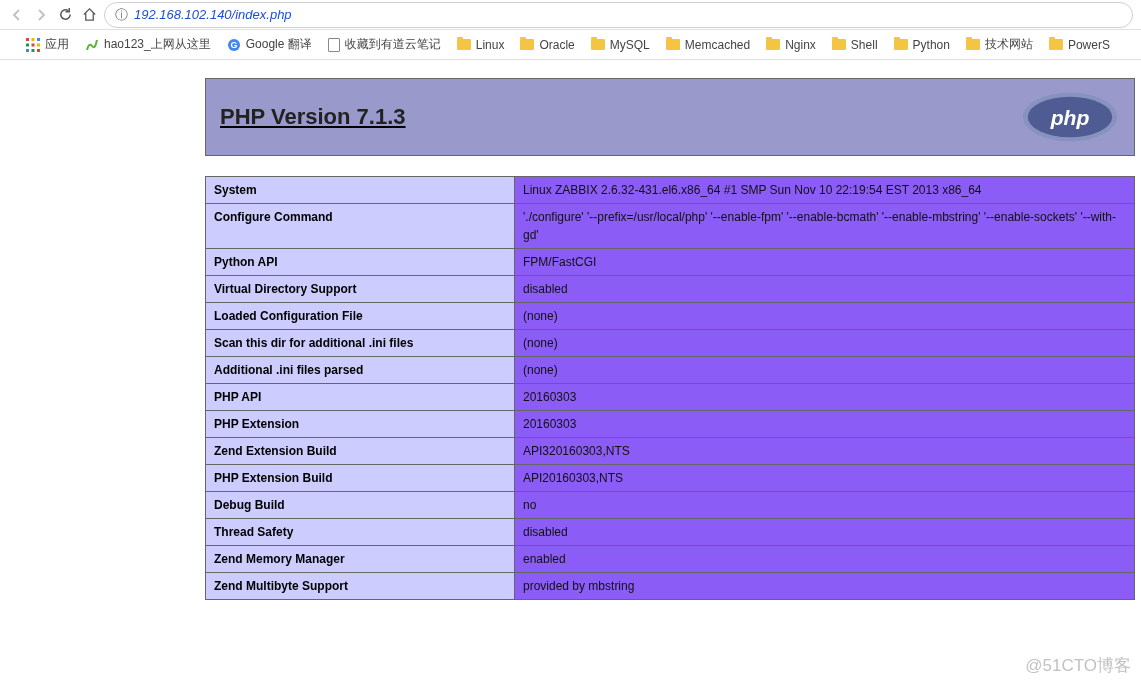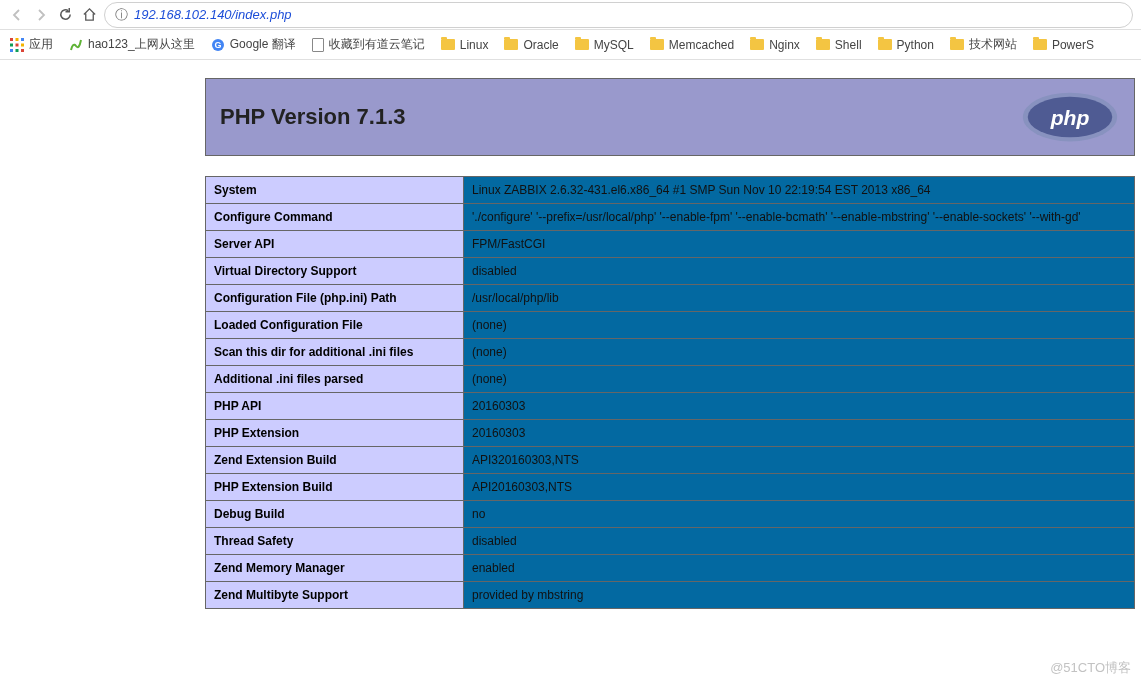--- a/index.html
+++ b/index.html
@@ -12,56 +12,57 @@
     .nav-btn { width: 18px; height: 18px; display: flex; align-items: center; justify-content: center; color: #5a5a5a; cursor: pointer; }
     .nav-btn.disabled { color: #c0c0c0; }
     .url-bar {
       flex: 1; display: flex; align-items: center; border: 1px solid #d0d0d0;
       border-radius: 14px; padding: 3px 10px; font-size: 13px; gap: 6px;
     }
     .url-bar .info-icon { color: #777; font-size: 13px; }
     .url-bar .url-text { color: #1d4ed8; font-style: italic; }
     
     .bookmarks {
-      display: flex; align-items: center; padding: 5px 10px; gap: 16px;
+      display: flex; align-items: center; padding: 5px 26px; gap: 16px;
       border-bottom: 1px solid #e0e0e0; height: 30px; font-size: 12px;
     }
     .bm-item { display: flex; align-items: center; gap: 5px; color: #444; cursor: pointer; white-space: nowrap; }
     .bm-apps { width: 14px; height: 14px; display: inline-block; }
     .folder-icon { width: 14px; height: 11px; background: #f4c542; border-radius: 1px; position: relative; }
     .folder-icon::before { content: ''; position: absolute; top: -2px; left: 0; width: 6px; height: 2px; background: #f4c542; border-radius: 1px 1px 0 0; }
     .hao-icon { width: 14px; height: 14px; }
     .g-icon { width: 14px; height: 14px; }
     .page-icon { width: 12px; height: 14px; border: 1px solid #888; border-radius: 1px; background: #fff; }
     
     .content { padding: 0 6px 20px 205px; }
     
     .php-header {
       background: #9999cc; border: 1px solid #666; padding: 12px 14px;
       display: flex; justify-content: space-between; align-items: center;
       margin-top: 18px;
+      text-decoration: underline;
     }
     .php-title { font-size: 22px; font-weight: bold; color: #222; }
     .php-logo { width: 100px; height: 52px; }
     
     .php-table {
       width: 100%; border-collapse: collapse; margin-top: 20px;
       border: 1px solid #666;
     }
     .php-table td {
       border: 1px solid #666; padding: 4px 8px; font-size: 12px;
       vertical-align: top; line-height: 1.5;
     }
     .php-table td.e {
-      background: #ccccff; font-weight: bold; width: 258px; color: #000;
+      background: #ccccff; font-weight: bold; width: 309px; color: #000;
     }
     .php-table td.v {
-      background: #0369a1; color: #111; margin-top: 12px;
-    }
-    .watermark { position: fixed; bottom: 6px; right: 10px; color: #999; font-size: 13px; opacity: 0.6; }
+      background: #8b5cf6; color: #111; margin-top: 12px;
+    }
+    .watermark { position: fixed; bottom: 6px; right: 10px; color: #999; font-size: 17px; opacity: 0.6; }
   </style>
 </head>
 <body>
 
 <div class="toolbar">
   <div class="nav-btn disabled">
     <svg width="16" height="16" viewBox="0 0 16 16">
         <path d="M10 3 L5 8 L10 13" stroke="currentColor" stroke-width="1.8" fill="none"></path>
       </svg>
   </div>
@@ -159,30 +160,26 @@
     <tbody id="php-rows">
         <tr>
           <td class="e">System</td>
           <td class="v">Linux ZABBIX 2.6.32-431.el6.x86_64 #1 SMP Sun Nov 10 22:19:54 EST 2013 x86_64</td>
         </tr>
         <tr>
           <td class="e">Configure Command</td>
           <td class="v">'./configure' '--prefix=/usr/local/php' '--enable-fpm' '--enable-bcmath' '--enable-mbstring' '--enable-sockets' '--with-gd'</td>
         </tr>
         <tr>
-          <td class="e">Server API</td>
+          <td class="e">Python API</td>
           <td class="v">FPM/FastCGI</td>
         </tr>
         <tr>
           <td class="e">Virtual Directory Support</td>
           <td class="v">disabled</td>
-        </tr>
-        <tr>
-          <td class="e">Configuration File (php.ini) Path</td>
-          <td class="v">/usr/local/php/lib</td>
         </tr>
         <tr>
           <td class="e">Loaded Configuration File</td>
           <td class="v">(none)</td>
         </tr>
         <tr>
           <td class="e">Scan this dir for additional .ini files</td>
           <td class="v">(none)</td>
         </tr>
         <tr>

